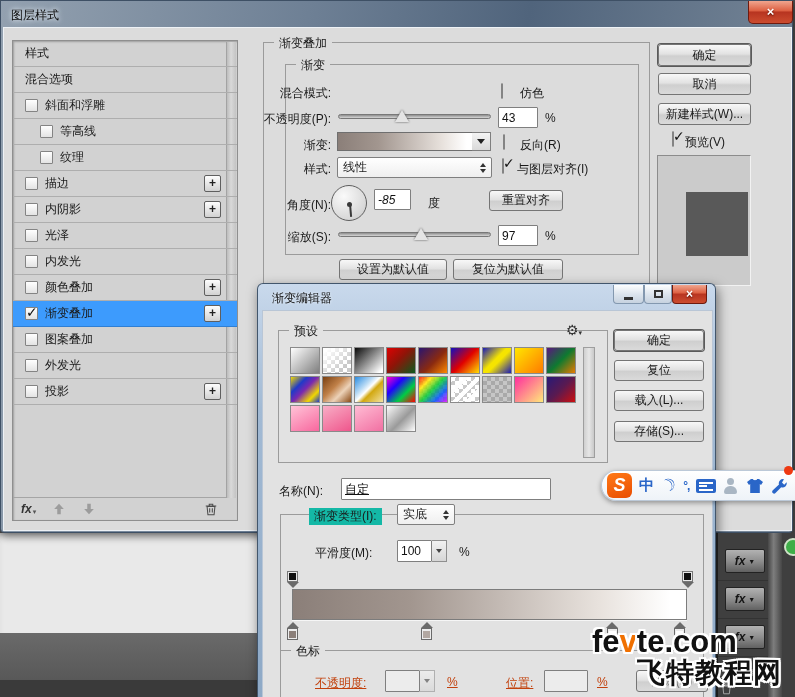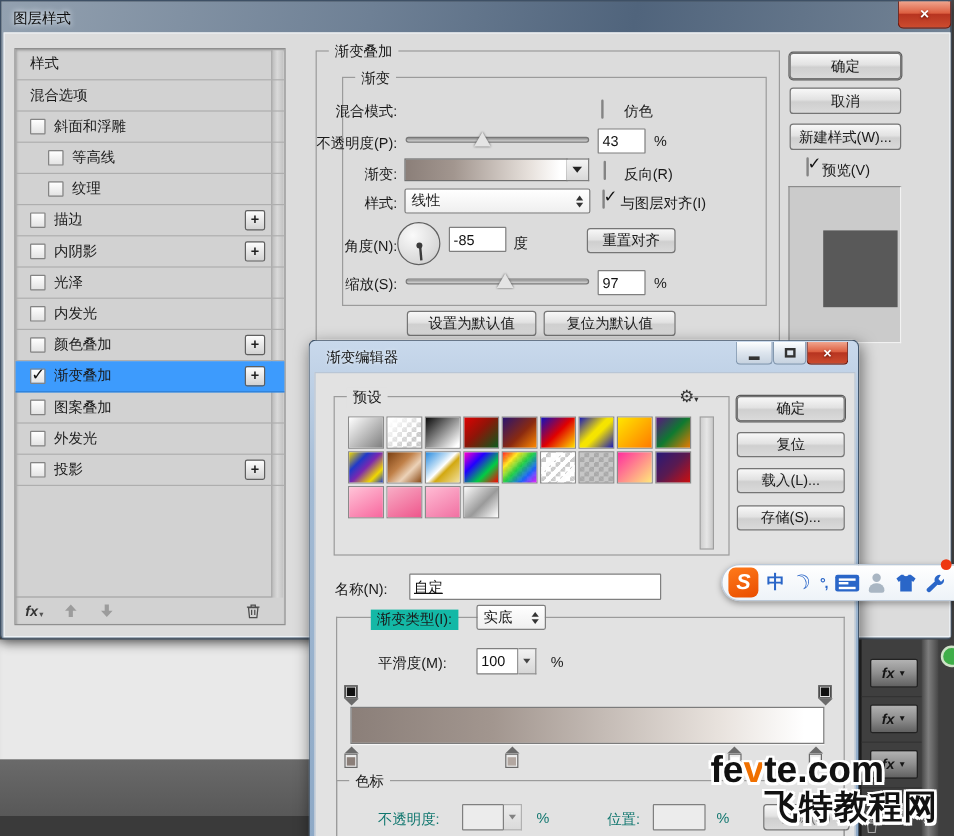--- a/index.html
+++ b/index.html
@@ -82,21 +82,21 @@
   .grad-bar { left:29px; top:278px; width:395px; height:31px; border:1px solid #7c7c7c; box-shadow:0 1px 0 #f6f6f6; }
   .op-stop { position:absolute; top:260px; width:13px; height:18px; transform:translateX(-6px); }
   .op-stop .sq { width:11px; height:11px; margin-left:1px; background:#111; border:1px solid #777; box-shadow:inset 0 0 0 1px #e8e8e8; }
   .op-stop .tri { width:0; height:0; border-left:6px solid transparent; border-right:6px solid transparent; border-top:6px solid #6a6a6a; margin-left:0.5px; }
   .col-stop { position:absolute; top:311px; width:13px; height:19px; transform:translateX(-6px); }
   .col-stop .tri { width:0; height:0; border-left:6px solid transparent; border-right:6px solid transparent; border-bottom:6px solid #6a6a6a; margin-left:0.5px; }
   .col-stop .sq { width:11px; height:12px; margin-left:1px; background:#ececec; border:1px solid #6a6a6a; padding:2px 1px 1px 1px; }
   .col-stop .fill { width:7px; height:7px; }
 
   
-  .dis { color:#0f766e; }
+  .dis { color:#c2410c;text-decoration:underline; }
   .spin-btn { background:linear-gradient(180deg,#f2f2f2,#d6d6d6); border:1px solid #8f8f8f; border-left:none; display:flex; align-items:center; justify-content:center; }
   .spin-btn b { width:0; height:0; border-left:3px solid transparent; border-right:3px solid transparent; border-top:4px solid #444; }
 
   
   .dial { left:330px; top:184px; width:36px; height:36px; border-radius:50%; border:1px solid #5f5f5f; background:radial-gradient(circle at 35% 30%,#fafafa,#d8d8d8 70%,#c2c2c2); }
   .dial .needle { position:absolute; left:17px; top:18px; width:2px; height:13px; background:#3a3a3a; transform-origin:1px 0; }
   .dial .pivot { position:absolute; left:15px; top:16px; width:5px; height:5px; border-radius:50%; background:#3a3a3a; }
   .grad-swatch-btn { display:flex; align-items:center; justify-content:center; background:linear-gradient(180deg,#f4f4f4,#d9d9d9); border:1px solid #7f7f7f; border-left:none; }
   .grad-swatch-btn b { width:0; height:0; border-left:4px solid transparent; border-right:4px solid transparent; border-top:5px solid #222; }
 
@@ -283,21 +283,21 @@
         </span>
     </div>
     <span class="abs cb checked" style="left:497px;top:158px"></span>
     <span class="abs lbl" style="left:516px;top:160px">与图层对齐(I)</span>
 
     <span class="abs lbl lbl-r" style="left:208px;top:196px">角度(N):</span>
     <div class="abs dial">
         <span class="needle" style="transform: rotate(-5deg);"></span>
         <span class="pivot"></span>
       </div>
-    <input class="abs vbox" style="left: 373px; top: 188px; width: 48px; height: 21px;" value="-85">
+    <input class="abs vbox" style="left: 373px; top: 188px; width: 37px; height: 21px; font-style: italic;" value="-85">
     <span class="abs lbl" style="left:427px;top:194px">度</span>
     <div class="abs btn" style="left:488px;top:189px;width:74px;height:21px">重置对齐</div>
 
     <span class="abs lbl lbl-r" style="left:208px;top:228px">缩放(S):</span>
     <div class="abs slider" style="left:337px;top:231px;width:153px">
         <span class="thumb" style="left:54%"></span>
       </div>
     <input class="abs vbox" style="left: 497px; top: 224px; width: 40px; height: 21px;" value="97">
     <span class="abs lbl" style="left:544px;top:228px">%</span>
 

